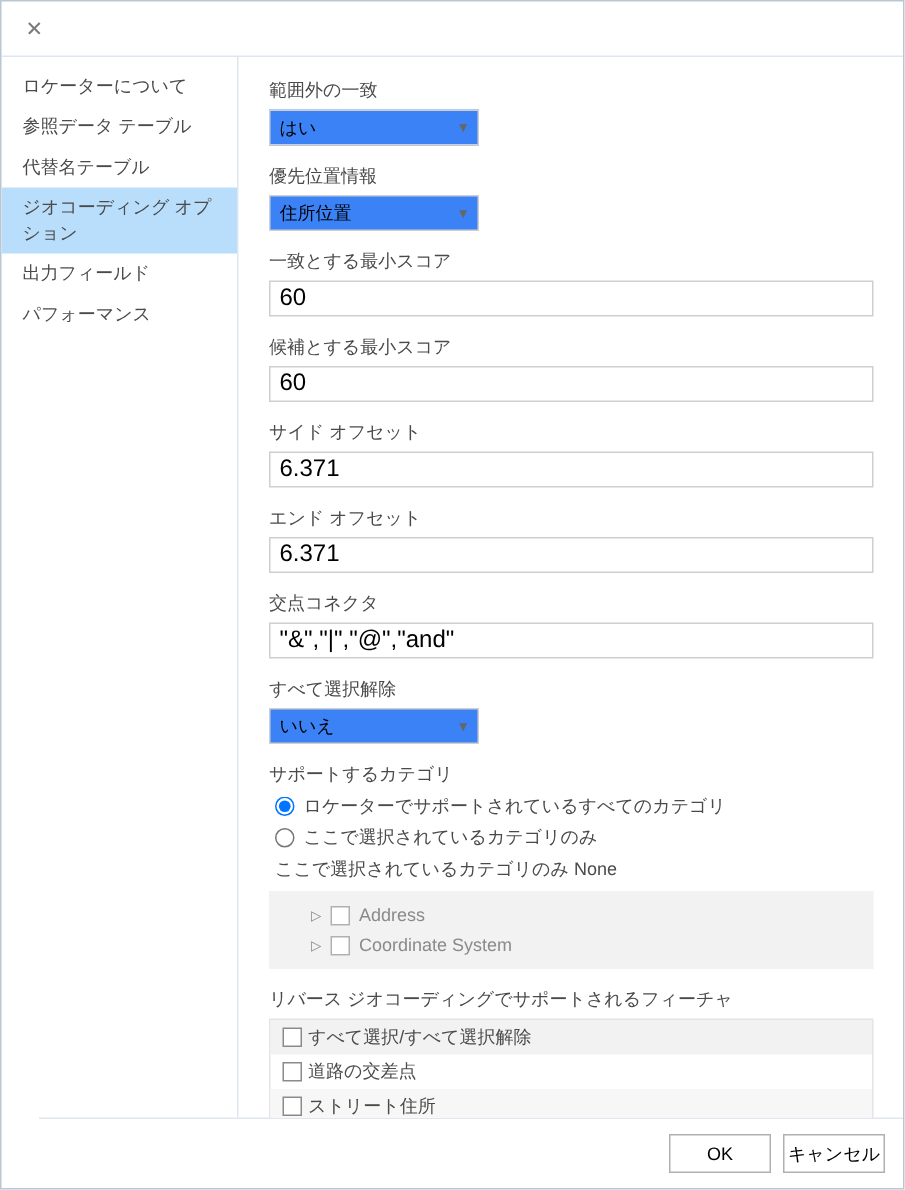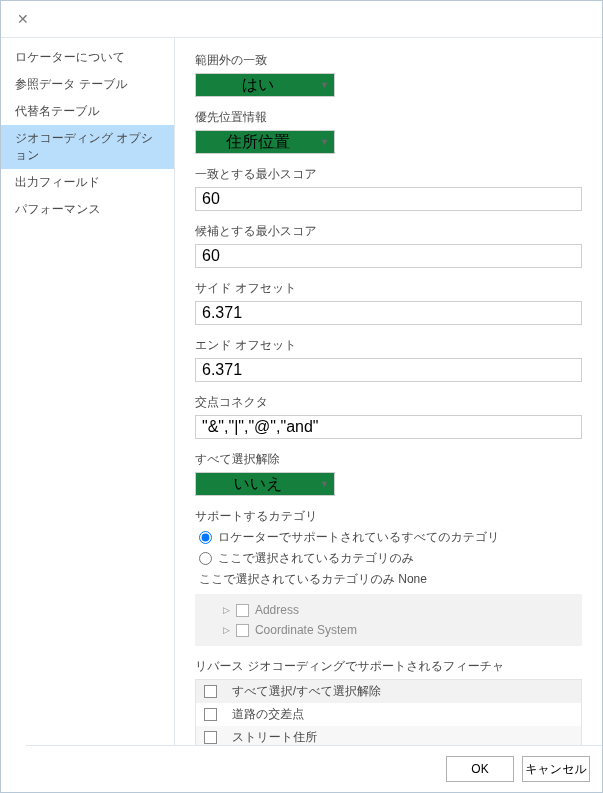--- a/index.html
+++ b/index.html
@@ -31,21 +31,21 @@
       color: #7a7a7a;
       cursor: pointer;
       padding: 2px 4px;
     }
     .body {
       flex: 1;
       display: flex;
       overflow: hidden;
     }
     .sidebar {
-      width: 174px;
+      width: 158px;
       border-right: 1px solid #dfe6ed;
       padding-top: 6px;
     }
     .sidebar-item {
       padding: 5px 10px 5px 14px;
       cursor: pointer;
       color: #4a4a4a;
     }
     .sidebar-item.selected {
       background: #b9defb;
@@ -73,23 +73,22 @@
     .select-wrap {
       position: relative;
       width: 140px;
     }
     .select-wrap input {
       width: 100%;
       height: 24px;
       border: 1px solid #cfcfcf;
       padding: 0 20px 0 6px;
       font-family: inherit;
-      font-size: 16px;
-      background: #15803d;
-      text-align: center;
+      font-size: 12px;
+      background: #3b82f6;
     }
     .select-caret {
       position: absolute;
       right: 6px;
       top: 50%;
       transform: translateY(-50%);
       pointer-events: none;
       color: #666;
       font-size: 9px;
     }
@@ -134,21 +133,21 @@
       width: 13px; height: 13px;
       border: 1px solid #b0b0b0;
       background: #fff;
     }
     .feature-list {
       border: 1px solid #e4e4e4;
     }
     .feature-row {
       display: flex;
       align-items: center;
-      gap: 15px;
+      gap: 4px;
       padding: 3px 8px;
     }
     .feature-row.header { background: #f2f2f2; }
     .feature-row.alt { background: #f7f7f7; }
     .feature-check {
       width: 13px; height: 13px;
       border: 1px solid #8a8a8a;
       background: #fff;
     }
     .footer {

